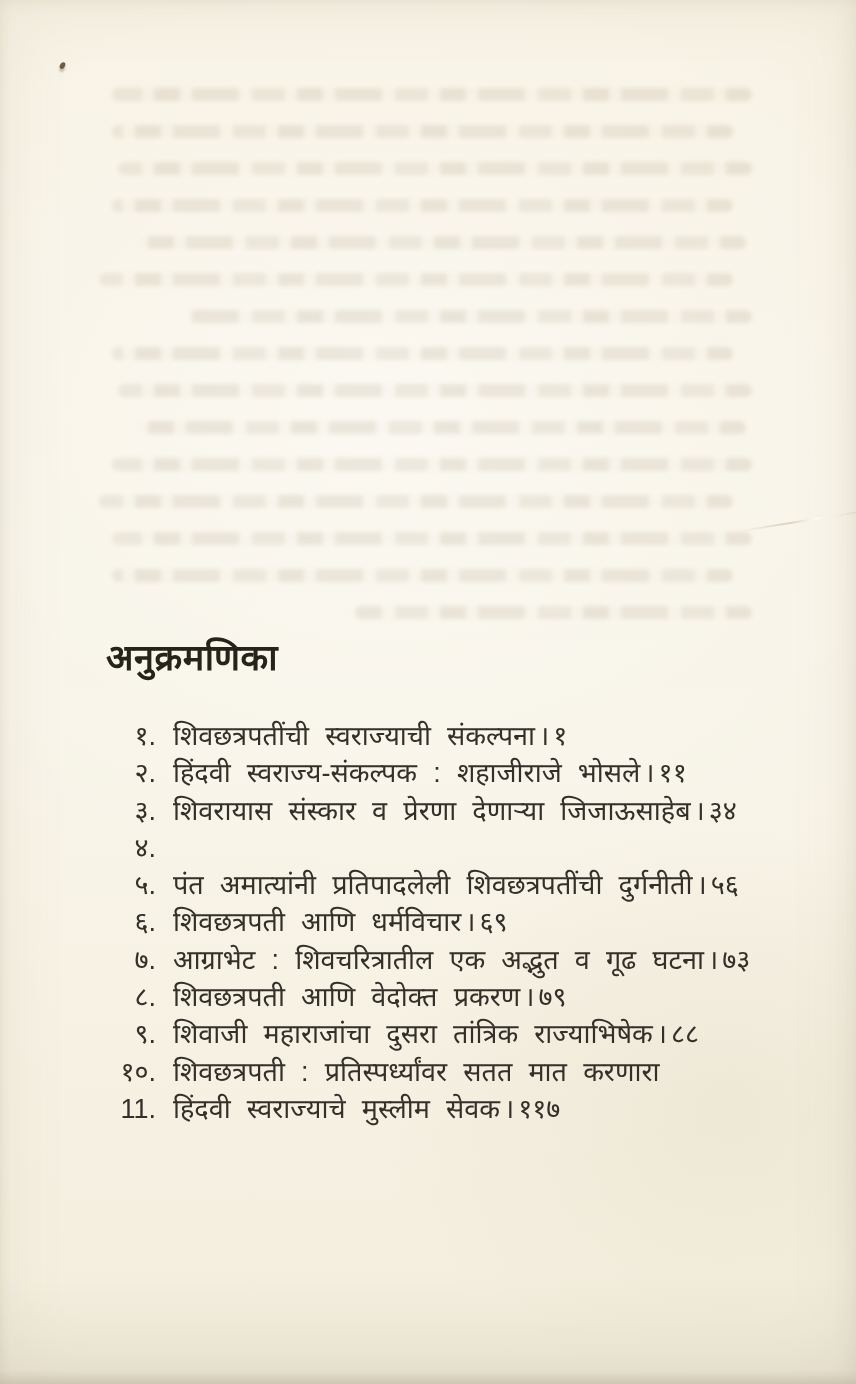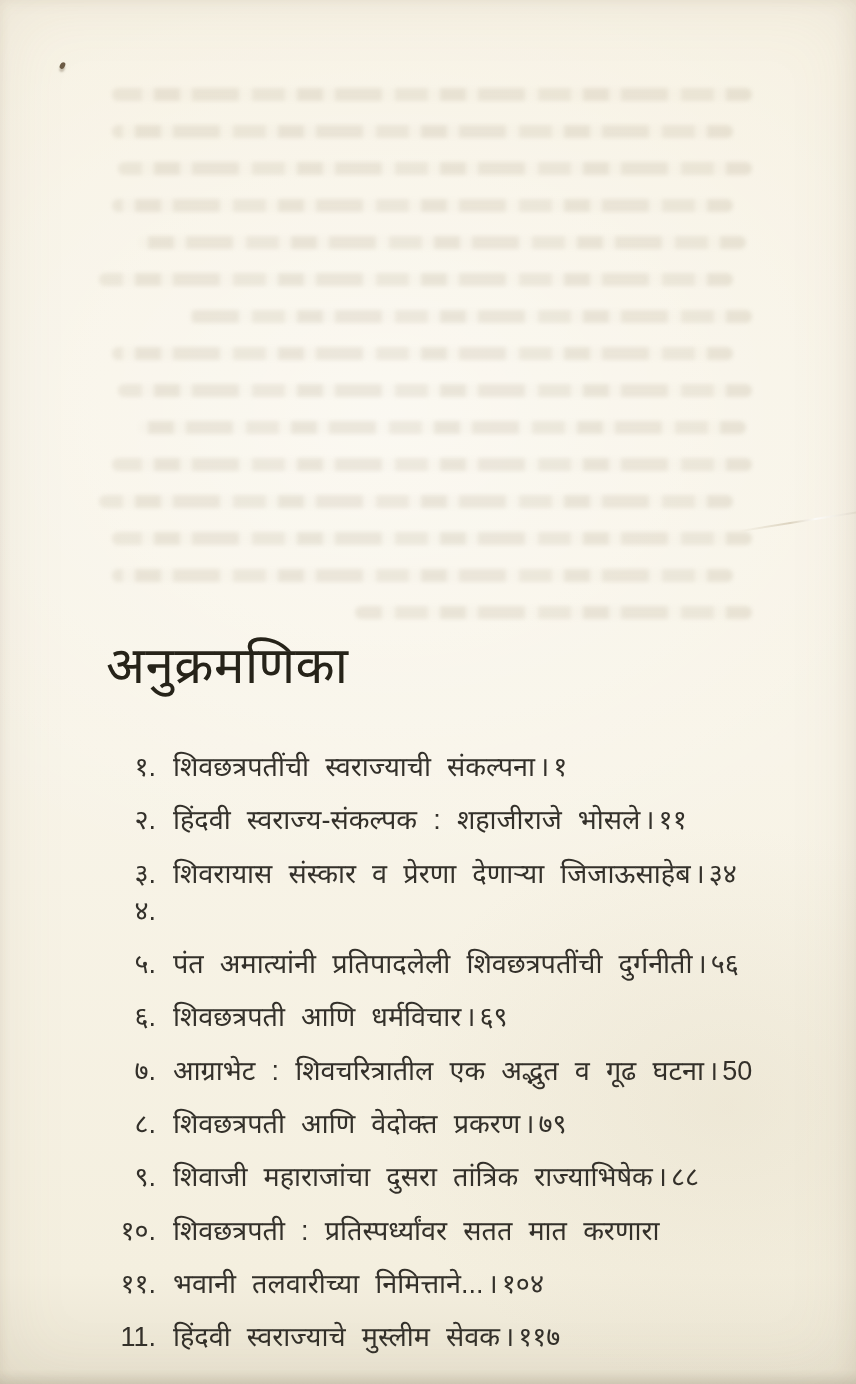--- a/index.html
+++ b/index.html
@@ -83,22 +83,22 @@
   }
   
   .content {
     position: absolute;
     left: 106px;
     top: 640px;
     width: 700px;
     color: #33302a;
   }
   .heading {
-    font-size: 51px;
-    font-weight: normal;
+    font-size: 36px;
+    font-weight: bold;
     color: #262319;
     letter-spacing: 0.5px;
     margin: 0 0 42px 0;
     line-height: 1;
   }
   .toc {
     font-size: 27px;
     line-height: 37.3px;
     word-spacing: 0.32em;
   }
@@ -106,21 +106,20 @@
     display: flex;
     align-items: baseline;
   }
   .num {
     flex: 0 0 50px;
     text-align: right;
     white-space: nowrap;
   }
   .title-wrap {
     padding-left: 17px;
-    margin-top: 16px;
   }
   .cont .title-wrap {
     padding-left: 32px;
   }
   .sep {
     display: inline-block;
     margin: 0 4px;
   }
 </style>
 </head>
@@ -178,43 +177,39 @@
       <span class="title-wrap"><span>पंत अमात्यांनी प्रतिपादलेली शिवछत्रपतींची दुर्गनीती</span><span class="sep">।</span><span>५६</span></span>
     </div>
 
     <div class="row">
       <span class="num">६.</span>
       <span class="title-wrap"><span>शिवछत्रपती आणि धर्मविचार</span><span class="sep">।</span><span>६९</span></span>
     </div>
 
     <div class="row">
       <span class="num">७.</span>
-      <span class="title-wrap"><span>आग्राभेट : शिवचरित्रातील एक अद्भुत व गूढ घटना</span><span class="sep">।</span><span>50</span></span>
+      <span class="title-wrap"><span>आग्राभेट : शिवचरित्रातील एक अद्भुत व गूढ घटना</span><span class="sep">।</span><span>७३</span></span>
     </div>
 
     <div class="row">
       <span class="num">८.</span>
       <span class="title-wrap"><span>शिवछत्रपती आणि वेदोक्त प्रकरण</span><span class="sep">।</span><span>७९</span></span>
     </div>
 
     <div class="row">
       <span class="num">९.</span>
       <span class="title-wrap"><span>शिवाजी महाराजांचा दुसरा तांत्रिक राज्याभिषेक</span><span class="sep">।</span><span>८८</span></span>
     </div>
 
     <div class="row">
       <span class="num">१०.</span>
       <span class="title-wrap"><span>शिवछत्रपती : प्रतिस्पर्ध्यांवर सतत मात करणारा</span></span>
     </div>
 
 
-    <div class="row">
-      <span class="num">११.</span>
-      <span class="title-wrap"><span>भवानी तलवारीच्या निमित्ताने...</span><span class="sep">।</span><span>१०४</span></span>
-    </div>
 
     <div class="row">
       <span class="num">11.</span>
       <span class="title-wrap"><span>हिंदवी स्वराज्याचे मुस्लीम सेवक</span><span class="sep">।</span><span>११७</span></span>
     </div>
 
   </div>
 </div>
 
 <div class="vignette"></div>

